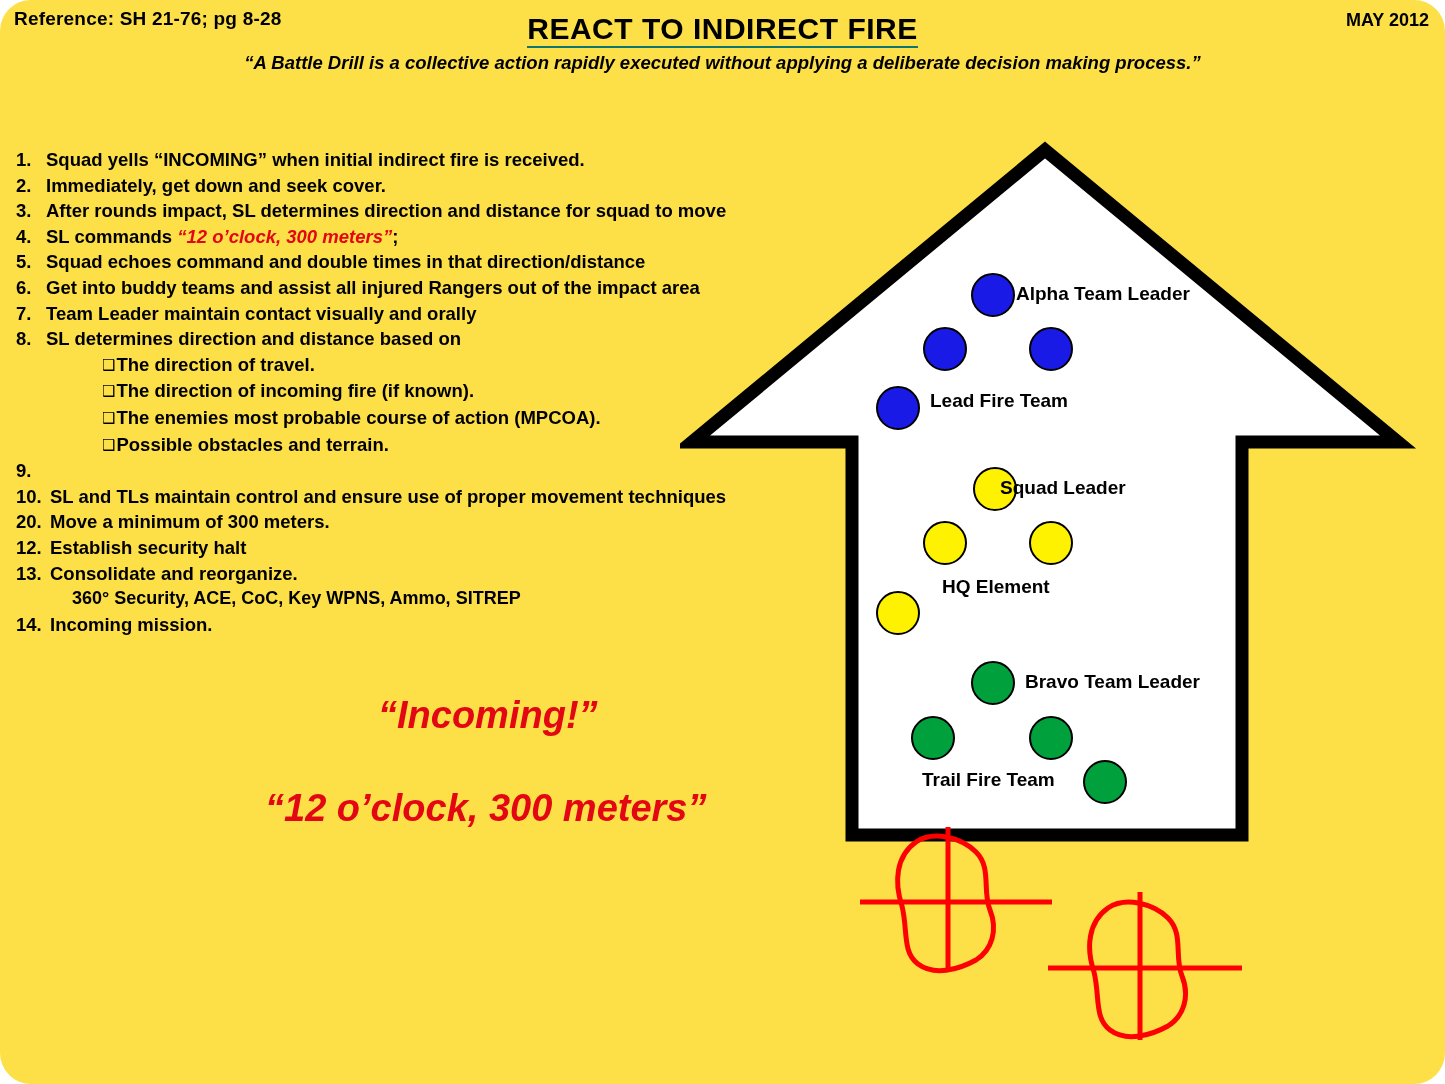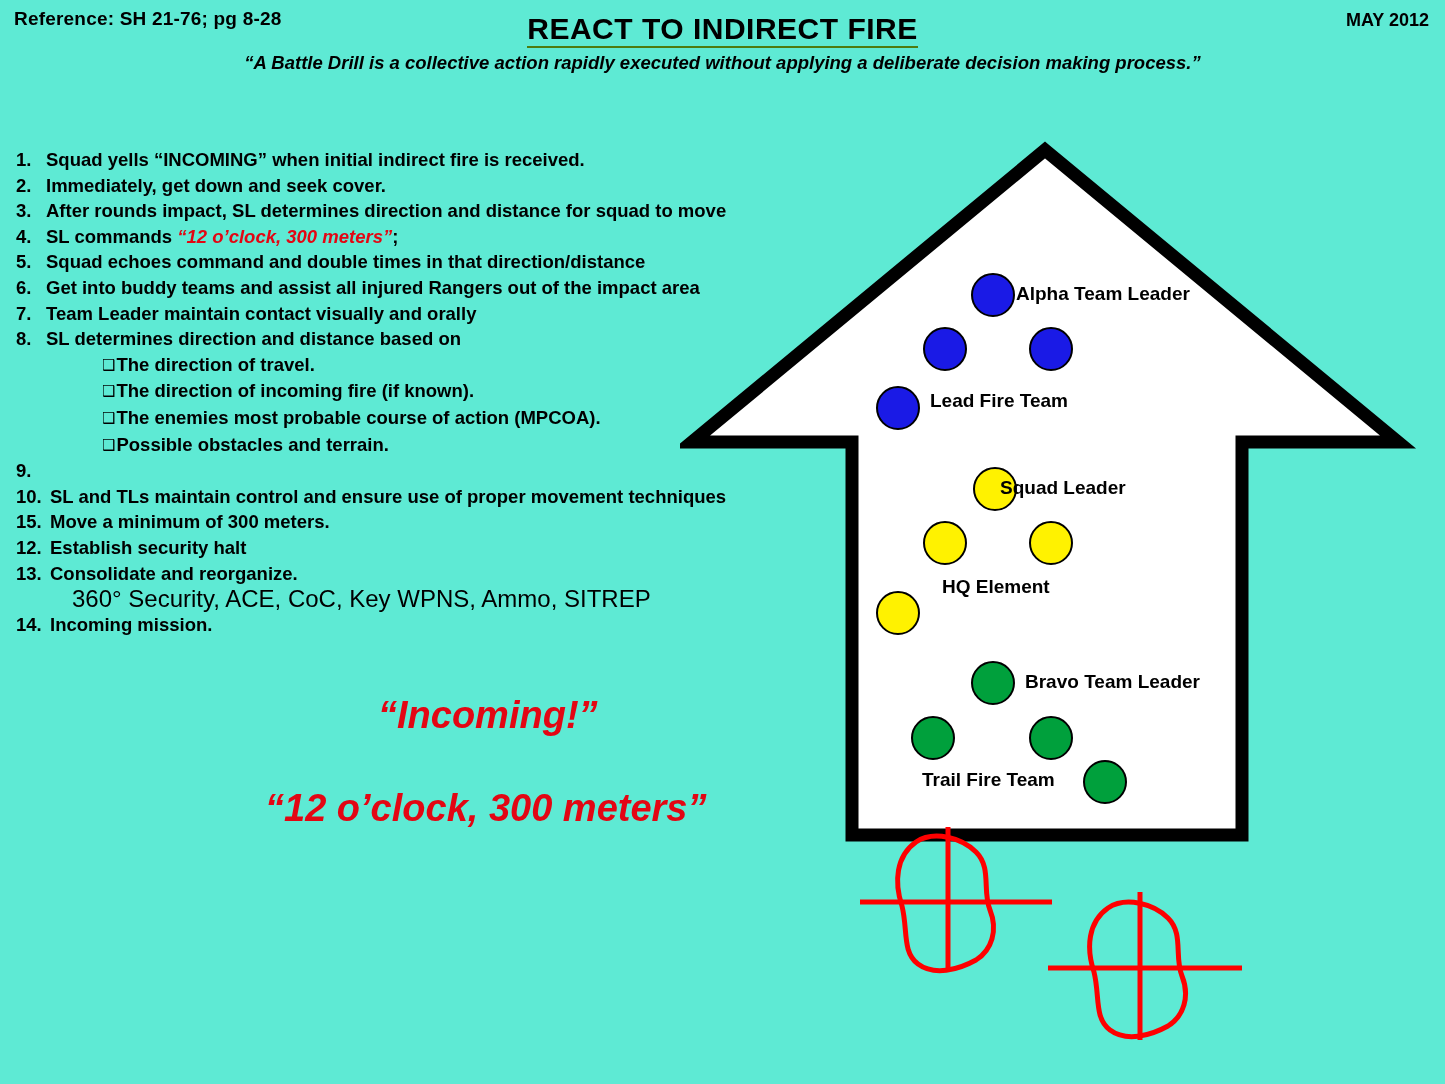--- a/index.html
+++ b/index.html
@@ -9,21 +9,22 @@
   }
   body {
     font-family: "Liberation Sans", sans-serif;
     color: #000000;
   }
   #page {
     position: relative;
     width: 1445px;
     height: 1084px;
     overflow: hidden;
-    background: #5eead4;
+    background: #fde047;
+    border-radius: 31px;
   }
 
   
   .ref {
     position: absolute;
     left: 14px;
     top: 8px;
     font-size: 19px;
     font-weight: bold;
     letter-spacing: 0.2px;
@@ -39,21 +40,21 @@
     position: absolute;
     left: 0;
     top: 12px;
     width: 100%;
     text-align: center;
     font-size: 30px;
     font-weight: bold;
     letter-spacing: 0.5px;
   }
   .title span {
-    border-bottom: 2px solid #4d7c0f;
+    border-bottom: 2px solid #0f766e;
     padding-bottom: 1px;
   }
   .subtitle {
     position: absolute;
     left: 0;
     top: 52px;
     width: 100%;
     text-align: center;
     font-size: 18.5px;
     font-weight: bold;
@@ -95,22 +96,22 @@
     padding-left: 86px;
     white-space: nowrap;
   }
   .box-glyph {
     font-family: "DejaVu Sans", sans-serif;
     font-size: 15px;
     vertical-align: 1px;
     padding-right: 1px;
   }
   .indent-line {
-    font-size: 24px;
-    font-weight: normal;
+    font-size: 18px;
+    font-weight: bold;
     line-height: 25.6px;
     padding-left: 56px;
     white-space: nowrap;
   }
 
   
   .callout {
     position: absolute;
     color: #e30613;
     font-weight: bold;
@@ -208,21 +209,21 @@
     <div class="sub"><span class="box-glyph">❑</span><span>Possible obstacles and terrain.</span></div>
 
     <div class="step">
       <div class="num wide">9.</div>
     </div>
     <div class="step">
       <div class="num wide">10.</div>
       <div class="txt">SL and TLs maintain control and ensure use of proper movement techniques</div>
     </div>
     <div class="step">
-      <div class="num wide">15.</div>
+      <div class="num wide">20.</div>
       <div class="txt">Move a minimum of 300 meters.</div>
     </div>
     <div class="step">
       <div class="num wide">12.</div>
       <div class="txt">Establish security halt</div>
     </div>
     <div class="step">
       <div class="num wide">13.</div>
       <div class="txt">Consolidate and reorganize.</div>
     </div>

